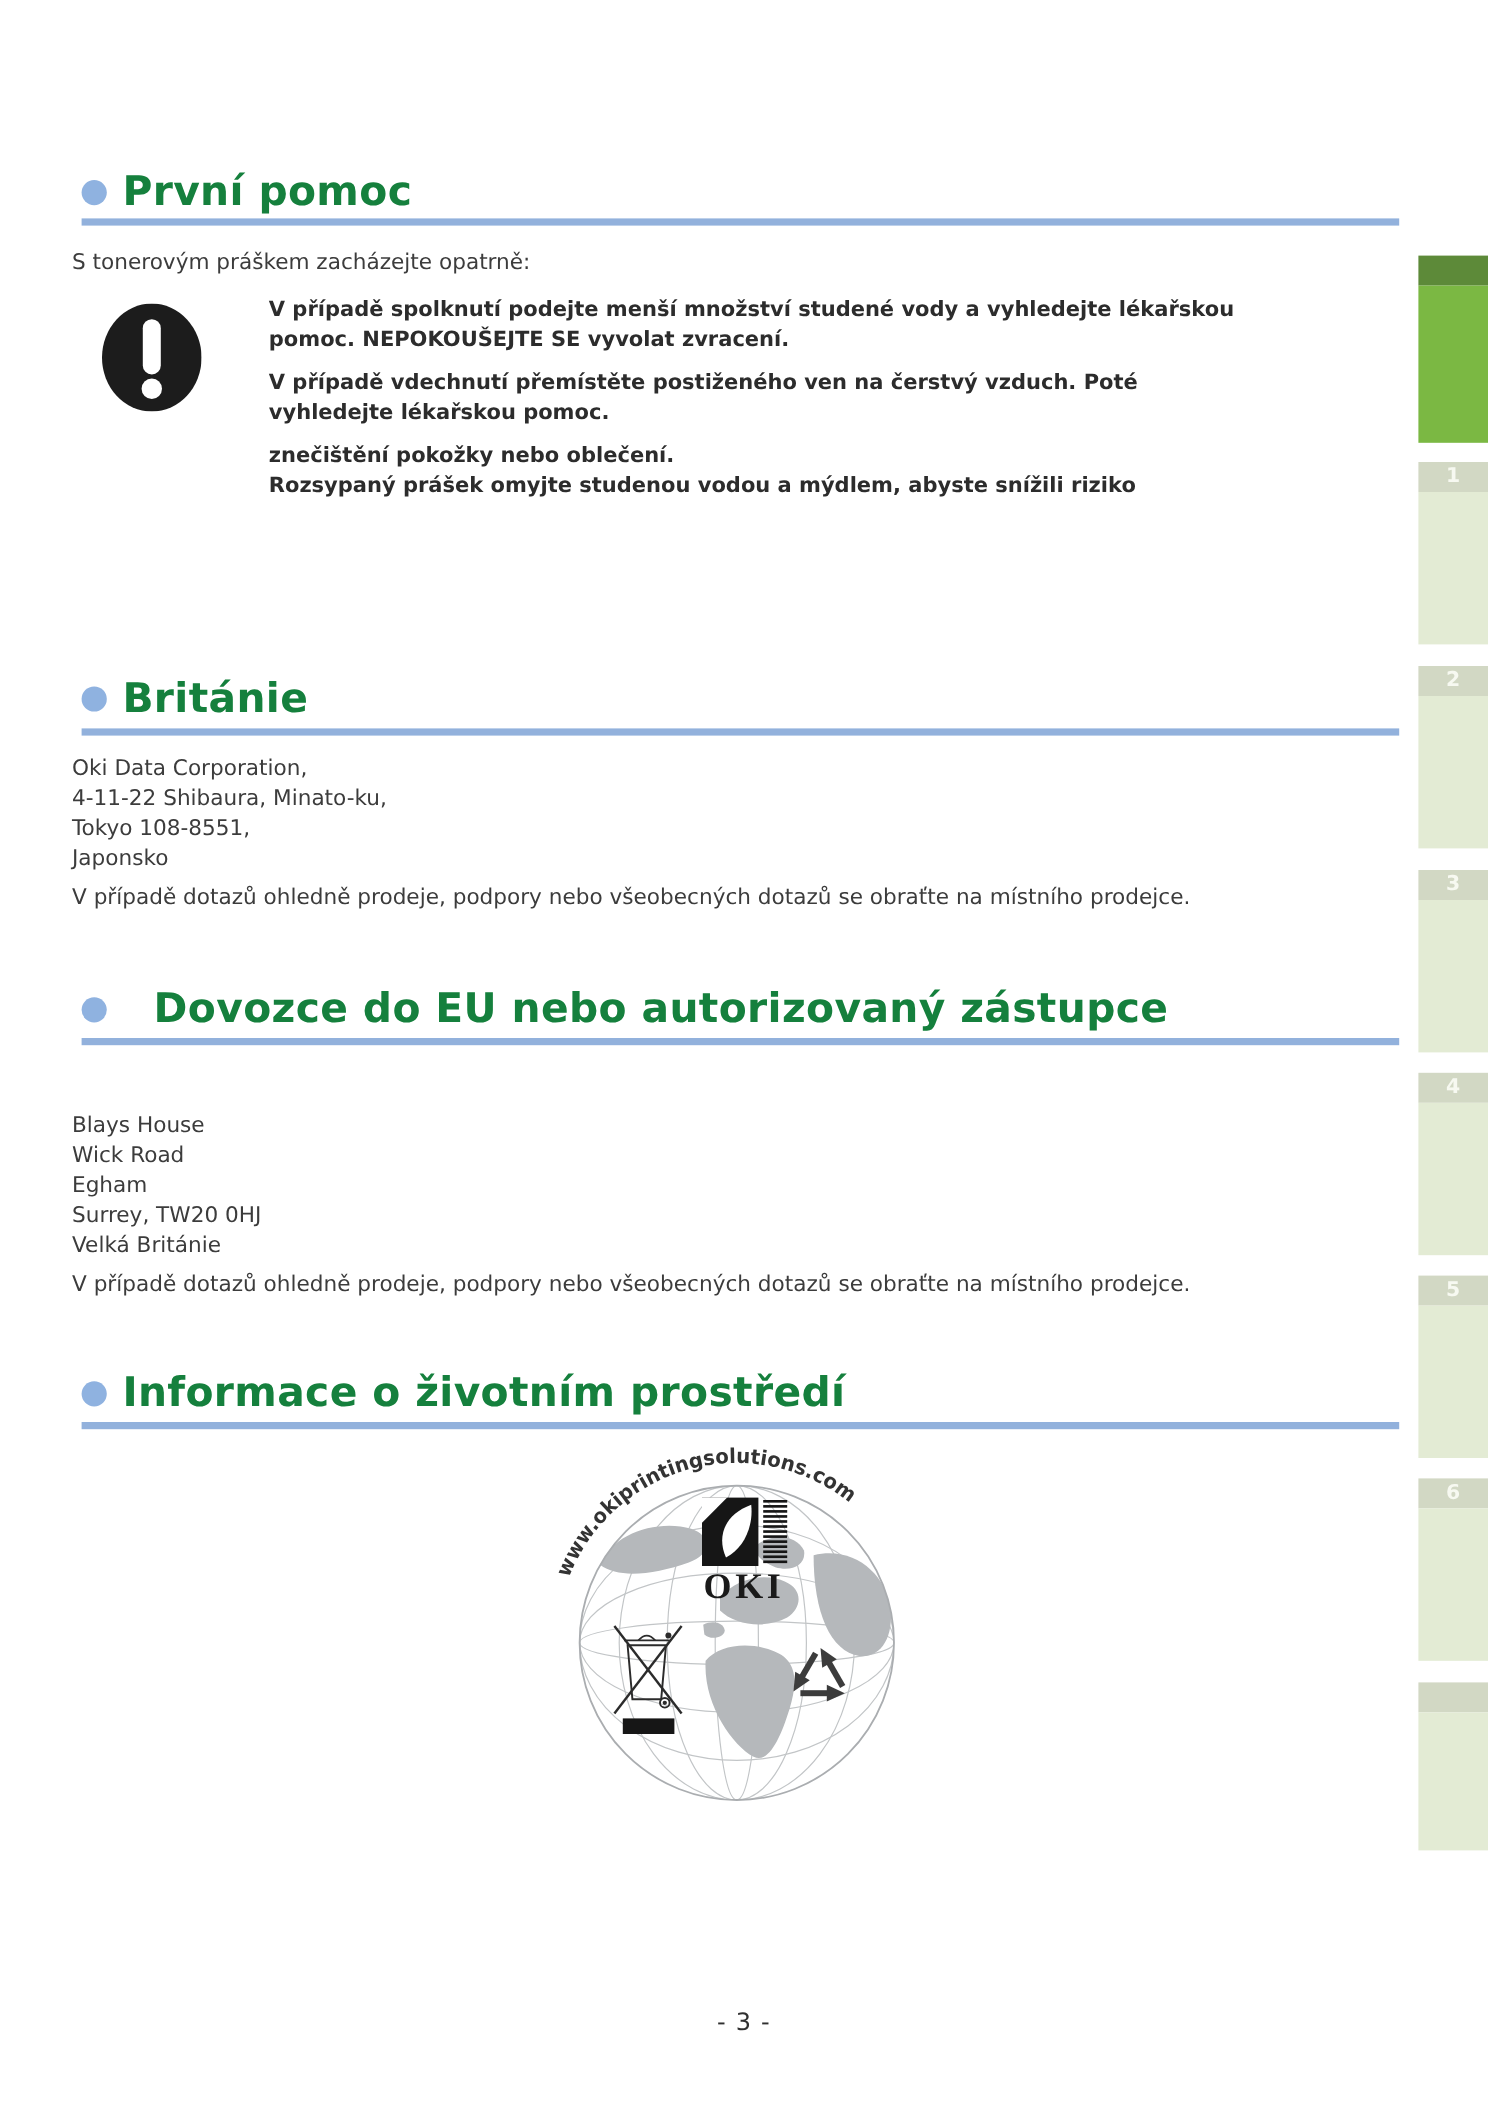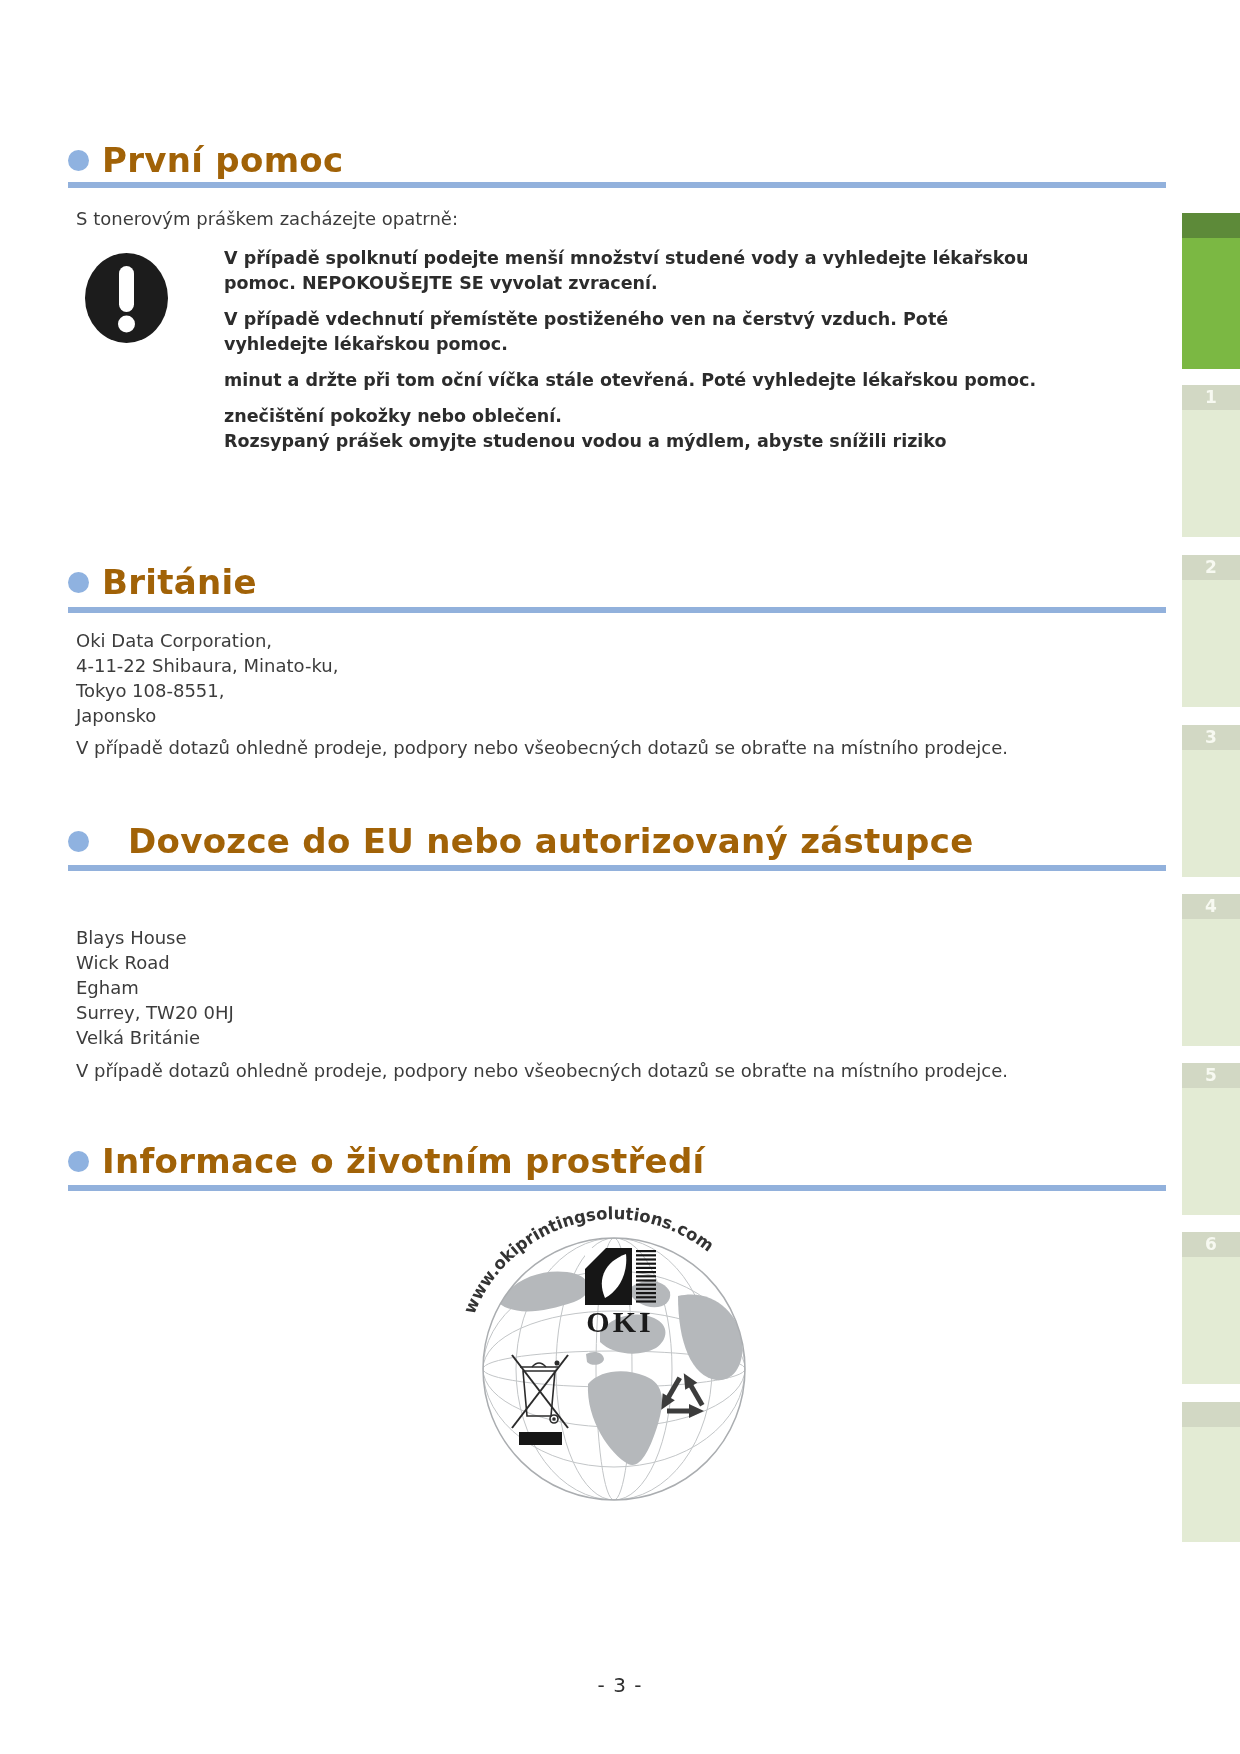--- a/index.html
+++ b/index.html
@@ -3,24 +3,24 @@
 <meta charset="utf-8">
 <style>
   html,body { margin:0; padding:0; background:#ffffff; }
   .page {
     position:relative; width:1240px; height:1754px; background:#ffffff;
     font-family:"DejaVu Sans", sans-serif; overflow:hidden;
   }
   
   .heading { position:absolute; left:68px; height:40px; display:flex; align-items:center; gap:13px; }
   .heading .bullet { width:21px; height:21px; border-radius:50%; background:#8fb2e0; flex:0 0 auto; }
-  .heading .htext { font-size:34px; font-weight:bold; color:#a16207; letter-spacing:0.3px; white-space:nowrap; }
+  .heading .htext { font-size:34px; font-weight:bold; color:#15803d; letter-spacing:0.3px; white-space:nowrap; }
   .rule { position:absolute; left:68px; width:1098px; height:6px; background:#92b1dc; }
   
-  .btext { position:absolute; left:76px; font-size:18px; color:#3c3c3c; line-height:25px; white-space:nowrap; }
+  .btext { position:absolute; left:60px; font-size:18px; color:#3c3c3c; line-height:25px; white-space:nowrap; }
   .addr div { white-space:nowrap; }
   
   .warnicon { position:absolute; left:85px; top:253px; width:83px; height:90px; }
   .warnings { position:absolute; left:178px; top:246px; font-size:17.5px; font-weight:bold;
               color:#2c2c2c; line-height:25px; }
   .warnings .wpara { margin:0 0 11px 0; }
   .warnings .wline { white-space:nowrap;margin-left:46px; }
   
   .stab { position:absolute; left:1182px; width:58px; }
   .stab .thead { height:25px; background:#d2d8c4; color:#f7f9f1; font-weight:bold;
@@ -55,21 +55,20 @@
   <div class="warnings">
     <div class="wpara">
       <div class="wline">V případě spolknutí podejte menší množství studené vody a vyhledejte lékařskou</div>
       <div class="wline">pomoc. NEPOKOUŠEJTE SE vyvolat zvracení.</div>
     </div>
     <div class="wpara">
       <div class="wline">V případě vdechnutí přemístěte postiženého ven na čerstvý vzduch. Poté</div>
       <div class="wline">vyhledejte lékařskou pomoc.</div>
     </div>
     <div class="wpara">
-      <div class="wline">minut a držte při tom oční víčka stále otevřená. Poté vyhledejte lékařskou pomoc.</div>
     </div>
     <div class="wpara">
       <div class="wline">znečištění pokožky nebo oblečení.</div>
       <div class="wline">Rozsypaný prášek omyjte studenou vodou a mýdlem, abyste snížili riziko</div>
     </div>
   </div>
 
   <div class="heading" style="top:562px;">
     <div class="bullet"></div>
     <div class="htext">Británie</div>

